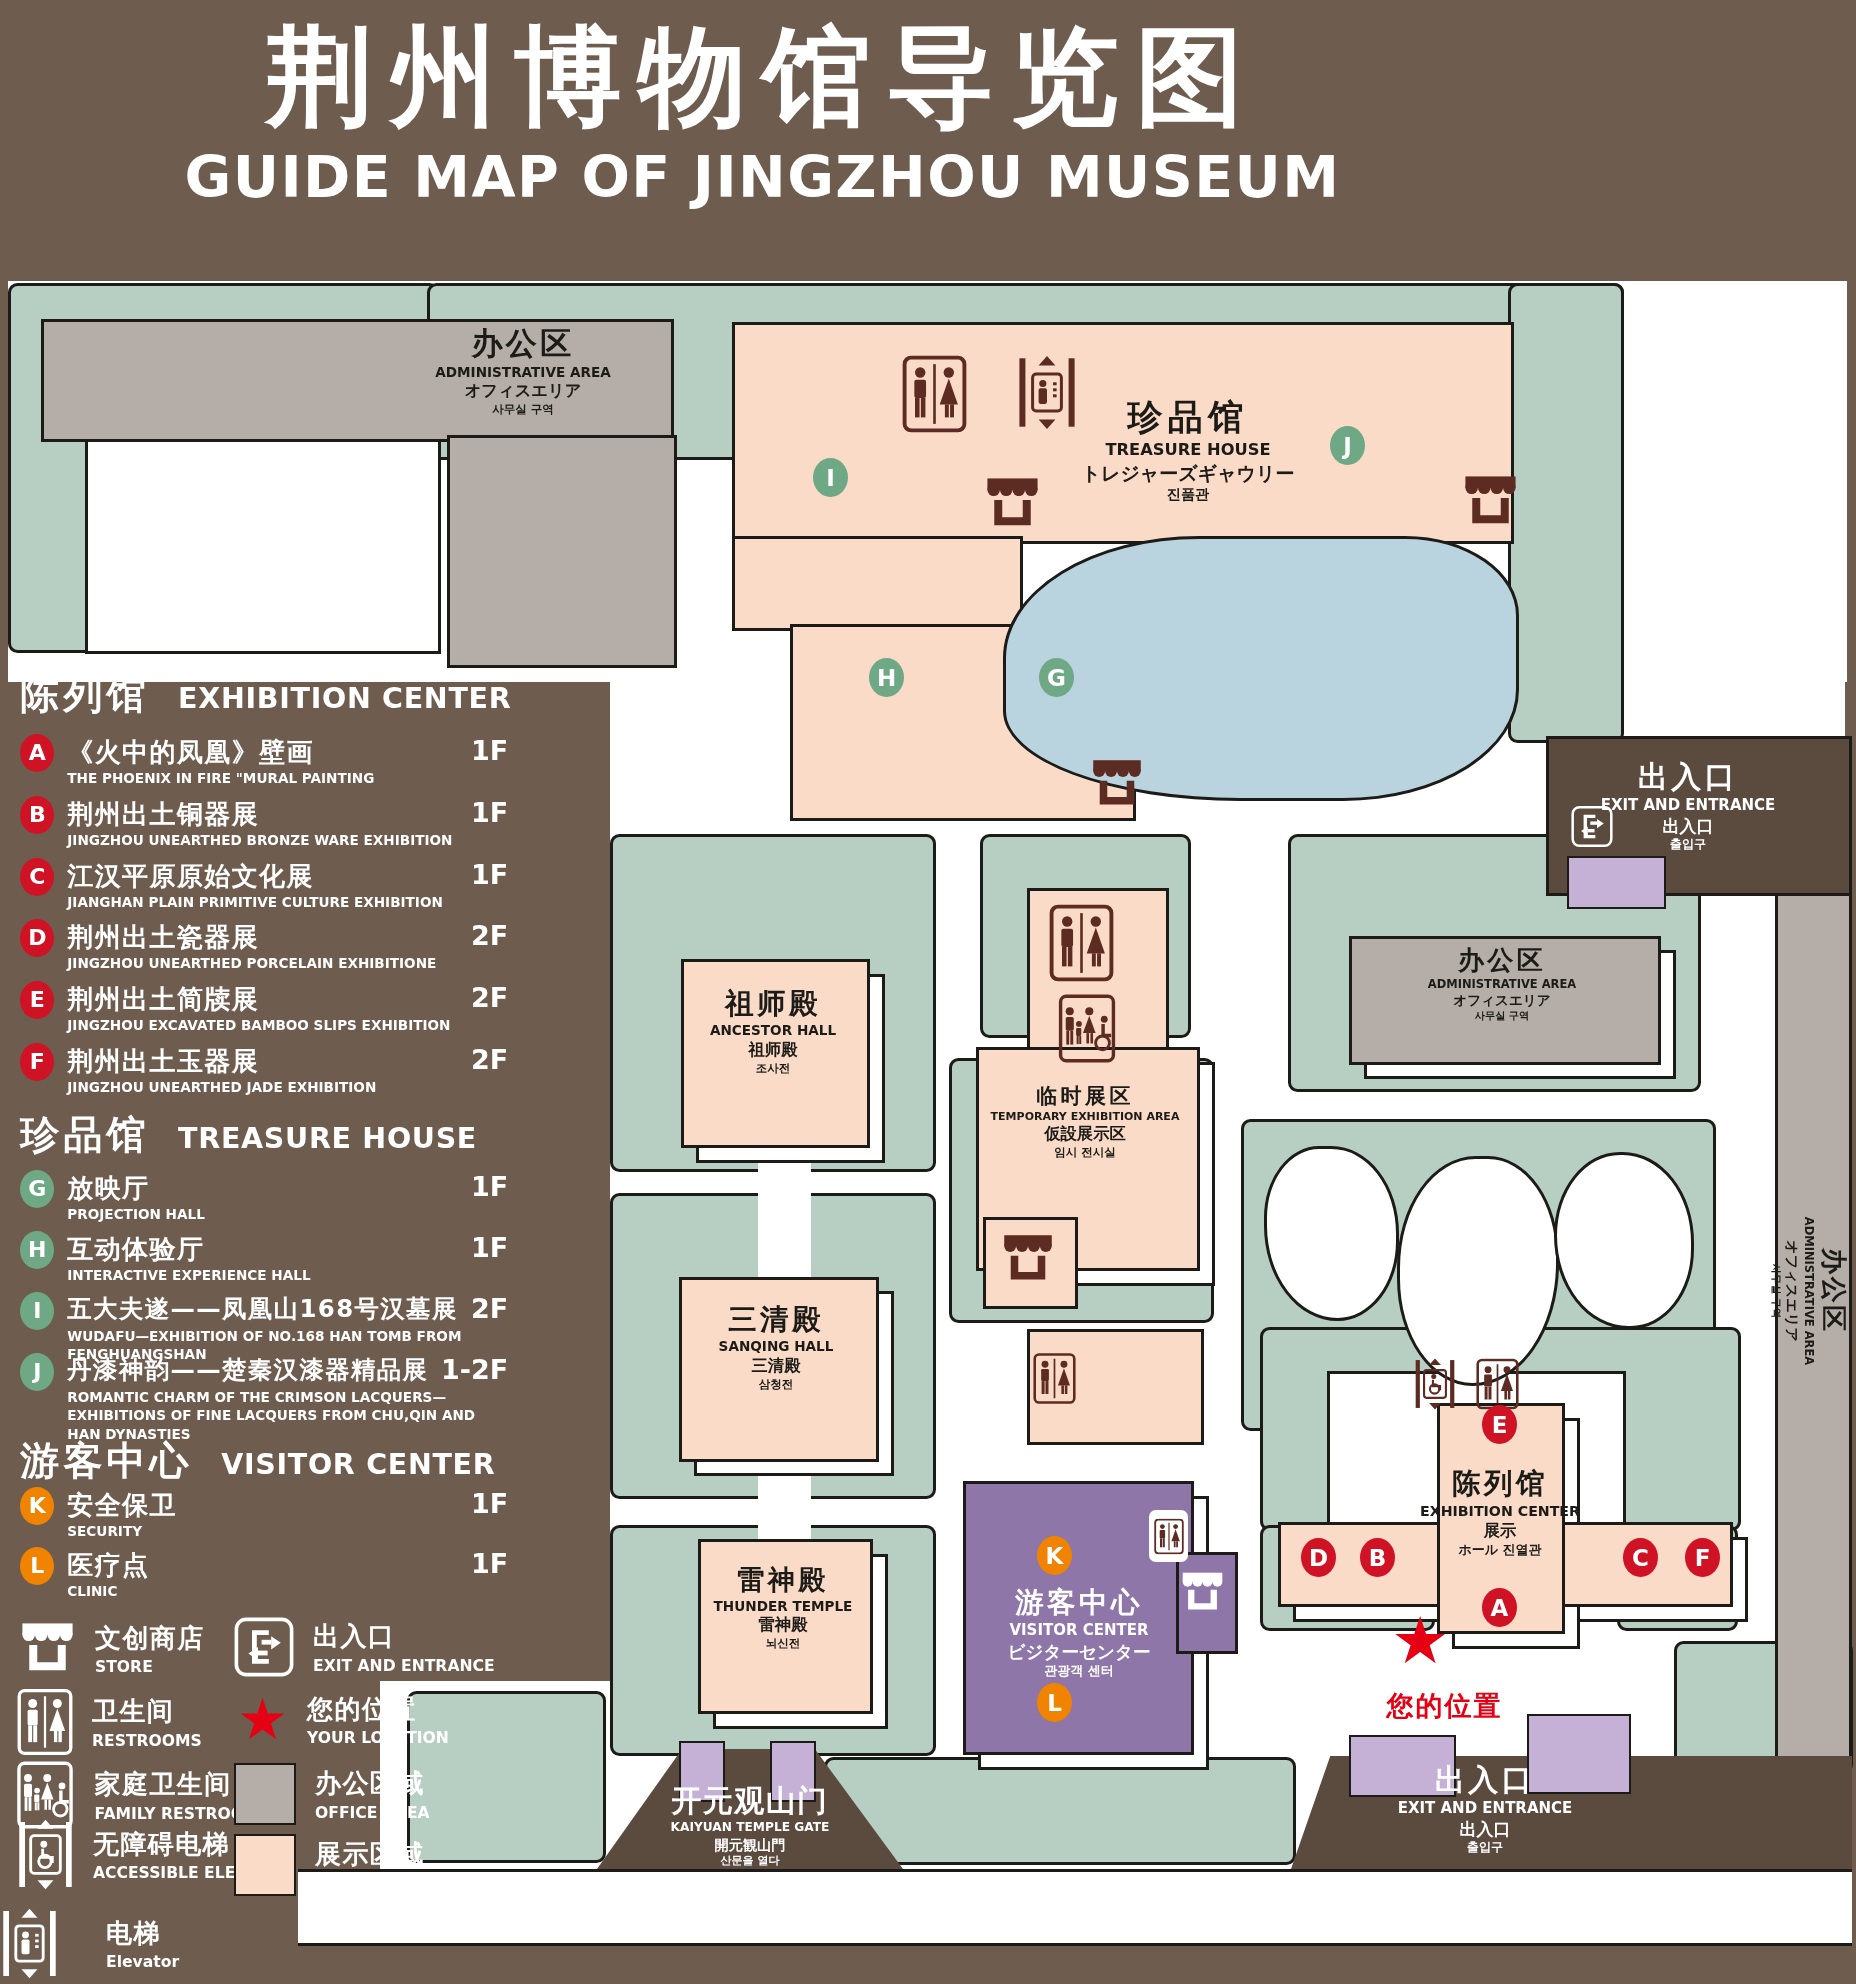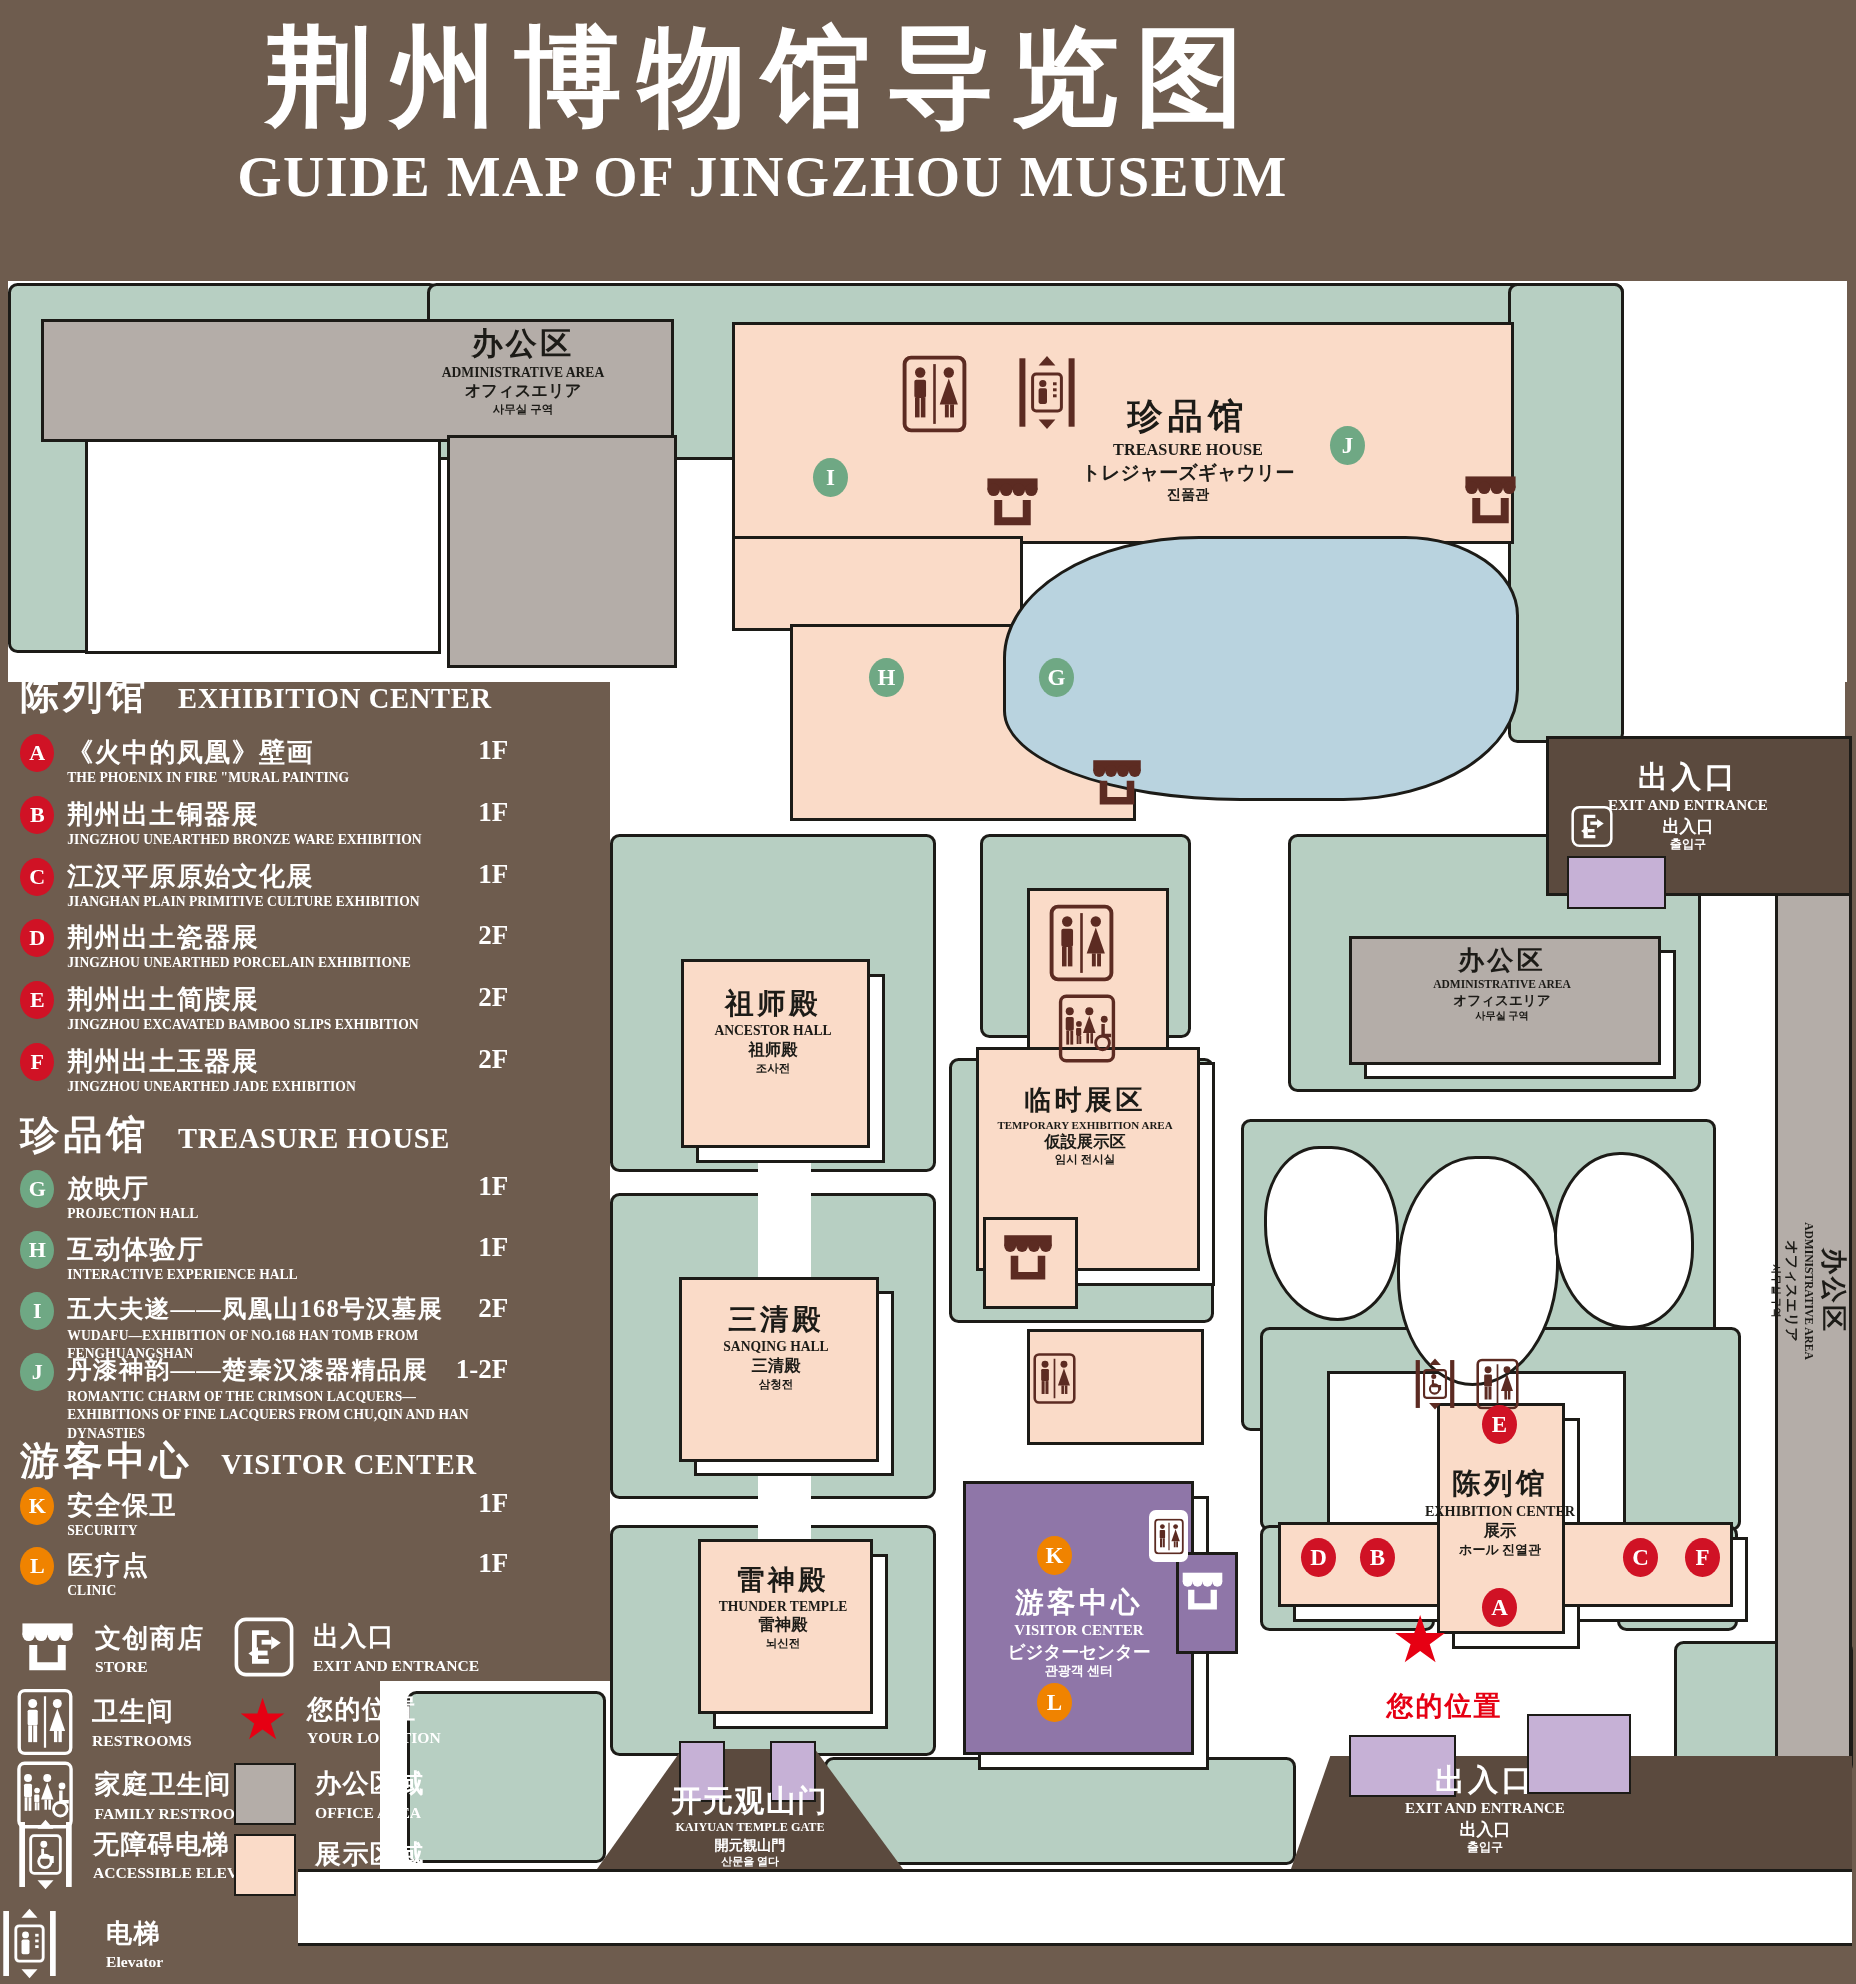--- a/index.html
+++ b/index.html
@@ -1,17 +1,17 @@
 <!DOCTYPE html>
 <html style="font-size:11px"><head>
 <meta charset="utf-8">
 <style>
   html,body{margin:0;padding:0;}
   body{width:1857px;height:1985px;background:#6e5c4e;font-family:"DejaVu Sans",sans-serif;overflow:hidden;}
-  .page{position:relative;width:1525px;height:1985px;font-family:Liberation Serif, serif;}
+  .page{position:relative;width:1525px;height:1985px;}
   
   .panel{position:absolute;background:#ffffff;}
   .lawn{position:absolute;background:#b7cfc2;border:3.4px solid #1c1b17;border-radius:9.5px;}
   .wbox{position:absolute;background:#ffffff;border:3.4px solid #1c1b17;}
   .wpatch{position:absolute;background:#ffffff;}
   .blob{position:absolute;background:#ffffff;border:3.4px solid #1c1b17;}
   .office{position:absolute;background:#b4ada8;border:3.4px solid #1c1b17;}
   .disp{position:absolute;background:#fadbc8;border:3.4px solid #1c1b17;}
   .hshadow{position:absolute;background:#ffffff;border:3.4px solid #1c1b17;}
   .lake{position:absolute;background:#b9d3df;border:3.4px solid #1c1b17;border-radius:38% 22% 34% 46% / 46% 30% 42% 34%;}
@@ -224,21 +224,21 @@
   </div>
 
   <div class="bl" style="left:773px;top:986px;">
     <div class="l1">祖师殿</div>
     <div class="l2">ANCESTOR HALL</div>
     <div class="l3">祖师殿</div>
     <div class="l4">조사전</div>
   </div>
 
   <div class="bl" style="left:1085px;top:1083px;">
-    <div class="l1" style="font-size:27px">临时展区</div>
+    <div class="l1" style="font-size:21px">临时展区</div>
     <div class="l2" style="font-size:11px">TEMPORARY EXHIBITION AREA</div>
     <div class="l3">仮設展示区</div>
     <div class="l4">임시 전시실</div>
   </div>
 
   <div class="bl" style="left:776px;top:1302px;">
     <div class="l1">三清殿</div>
     <div class="l2">SANQING HALL</div>
     <div class="l3">三清殿</div>
     <div class="l4">삼청전</div>

